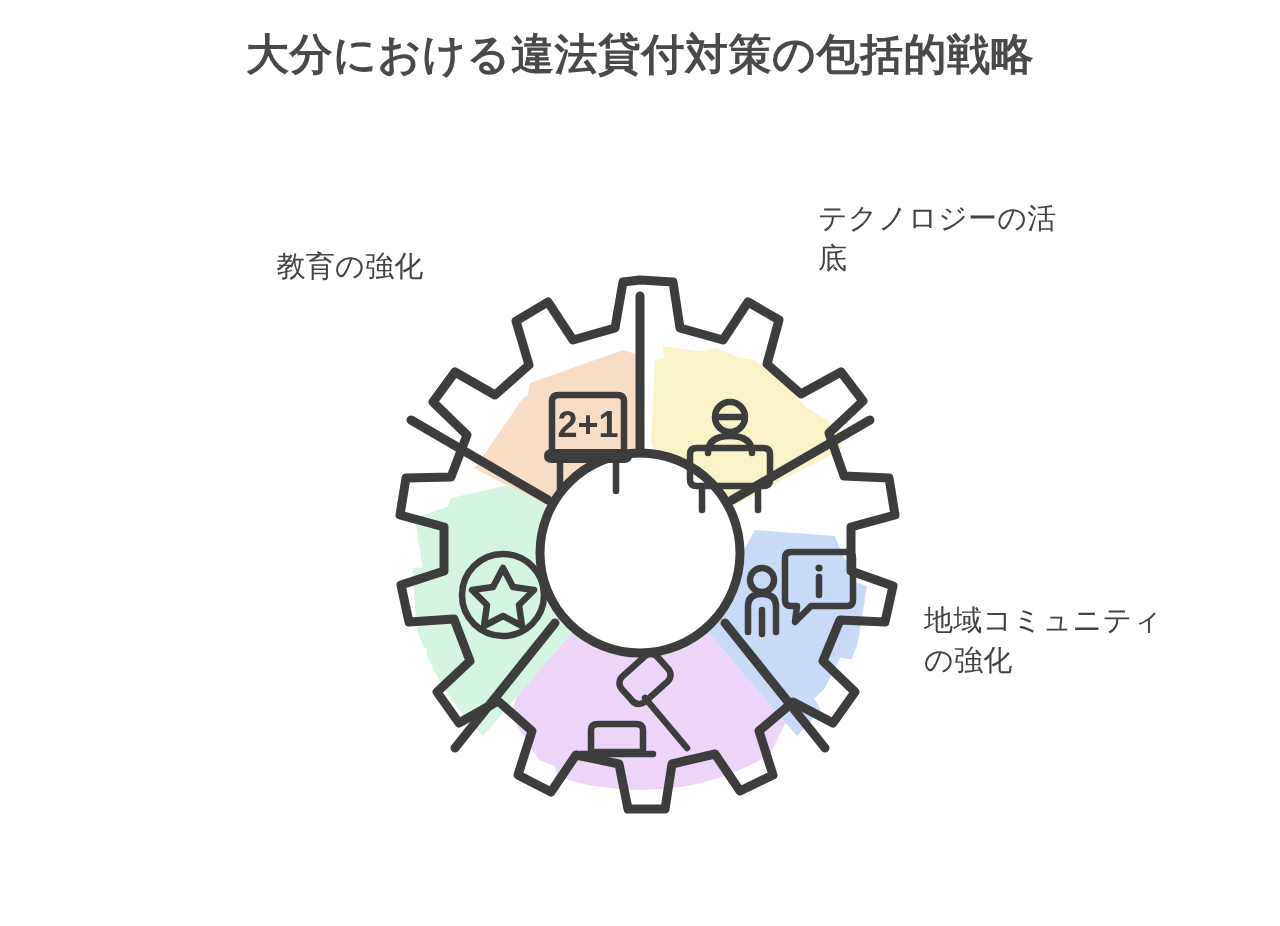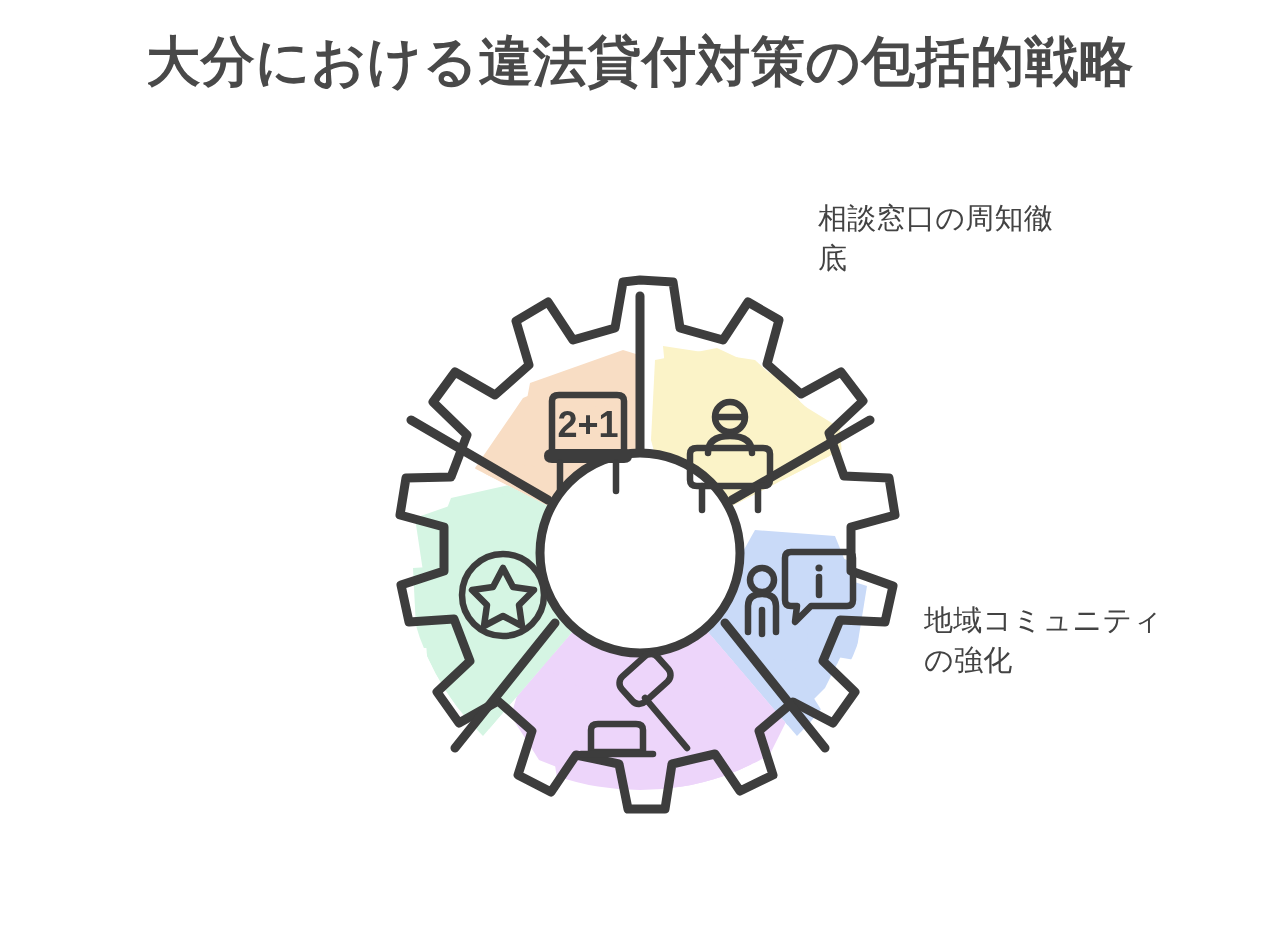--- a/index.html
+++ b/index.html
@@ -16,21 +16,21 @@
     background: #ffffff;
   }
 
   
   #page-title {
     position: absolute;
     top: 28px;
     left: 0;
     width: 1280px;
     text-align: center;
-    font-size: 54px;
+    font-size: 43px;
     font-weight: bold;
     color: #494949;
     letter-spacing: 0.5px;
     line-height: 1.25;
   }
 
   
   #diagram-stage {
     position: absolute;
     left: 0;
@@ -215,21 +215,22 @@
       <path d="M8 74 Q8 68 15 68 L53 68 Q60 68 60 74 L60 96 L8 96 Z"></path>
       <line x1="-2" y1="98" x2="70" y2="98"></line>
     </g>
 
     <g transform="translate(103,282)" stroke="#3d3d3d" fill="none" stroke-width="6.5" stroke-linejoin="round" stroke-linecap="round">
       <circle cx="45" cy="45" r="41"></circle>
       <path d="M45 18 L55 37 L76 40 L61 55 L64 76 L45 66 L26 76 L29 55 L14 40 L35 37 Z"></path>
     </g>
   </svg>
 
-
-  <div class="seg-label" id="label-counseling">相談窓口の周知徹
+  <div class="seg-label" id="label-education">教育の強化</div>
+
+  <div class="seg-label" id="label-counseling">テクノロジーの活
 底</div>
 
   <div class="seg-label" id="label-community">地域コミュニティ
 の強化</div>
 
 
 </div>
 
 </body></html>

